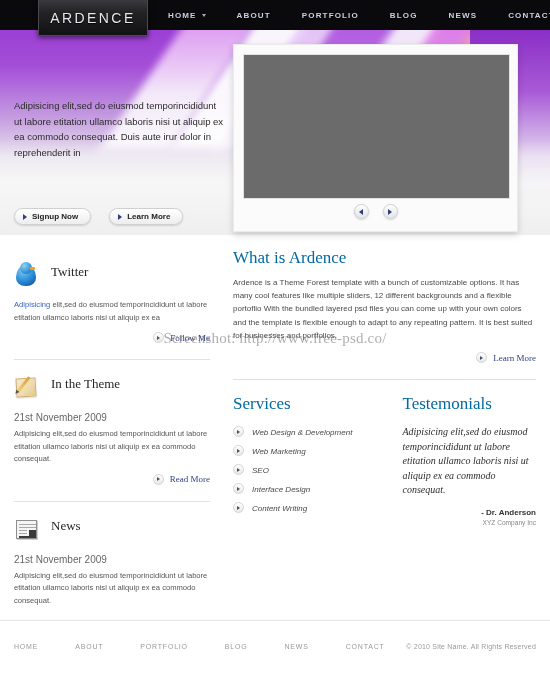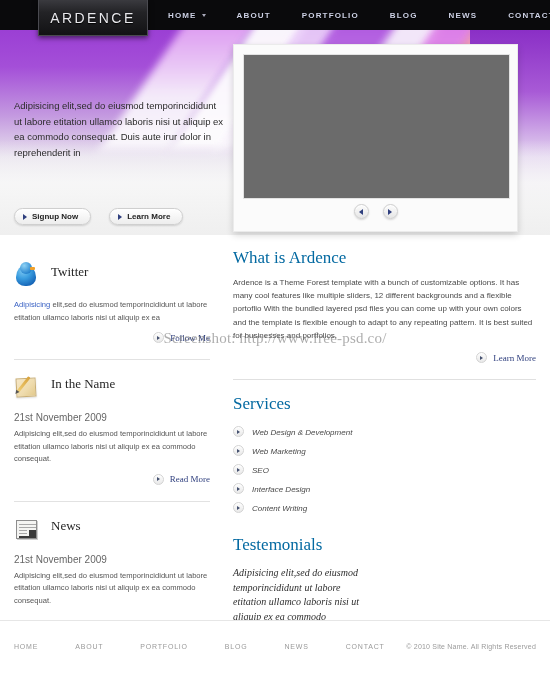--- a/index.html
+++ b/index.html
@@ -193,21 +193,21 @@
   
   .sec-title{
     font-family:"Liberation Serif", serif; font-size:17px; color:#0369a1; font-weight:400;
   }
   .sec-p{
     font-size:8px; line-height:13.2px; color:#4a4a4a; margin-top:8px;
   }
   .sec-more{ display:flex; align-items:center; justify-content:flex-end; gap:6px; margin-top:10px; cursor:pointer;}
   .big-hr{ height:1px; background:#e0e0e0; margin:16px 0 14px 0; }
 
-  .two-col{ display:flex; gap:14px;flex-direction:column; }
+  .two-col{ display:flex; gap:32px; }
   .svc{ width:140px; }
   .svc-list{ margin-top:12px; }
   .svc-li{ display:flex; align-items:flex-end; gap:8px; margin-bottom:8px; cursor:pointer;font-style:italic;}
   .svc-li span{ font-size:8px; color:#4a4a4a; }
   .tst{ width:136px; }
   .tst-q{
     font-family:"Liberation Serif", serif; font-style:italic;
     font-size:10px; line-height:14.5px; color:#2e2e2e; margin-top:11px;
   }
   .tst-a{ text-align:right; margin-top:10px; }
@@ -318,21 +318,21 @@
     </div>
 
     <div class="hr"></div>
 
     <div class="widget">
       <div class="widget-hd">
         <div class="ico">
           <div class="notepad"></div>
             <div class="pencil"></div>
         </div>
-        <div class="w-title">In the Name</div>
+        <div class="w-title">In the Theme</div>
       </div>
       <div class="w-date">21st November 2009</div>
       <div class="w-text">Adipisicing elit,sed do eiusmod temporincididunt ut labore etitation ullamco laboris nisi ut aliquip ex ea commodo consequat.</div>
       <div class="w-more">
         <span class="minicirc">
             <i></i>
           </span>
         <span class="more-label">Read More</span>
       </div>
     </div>

